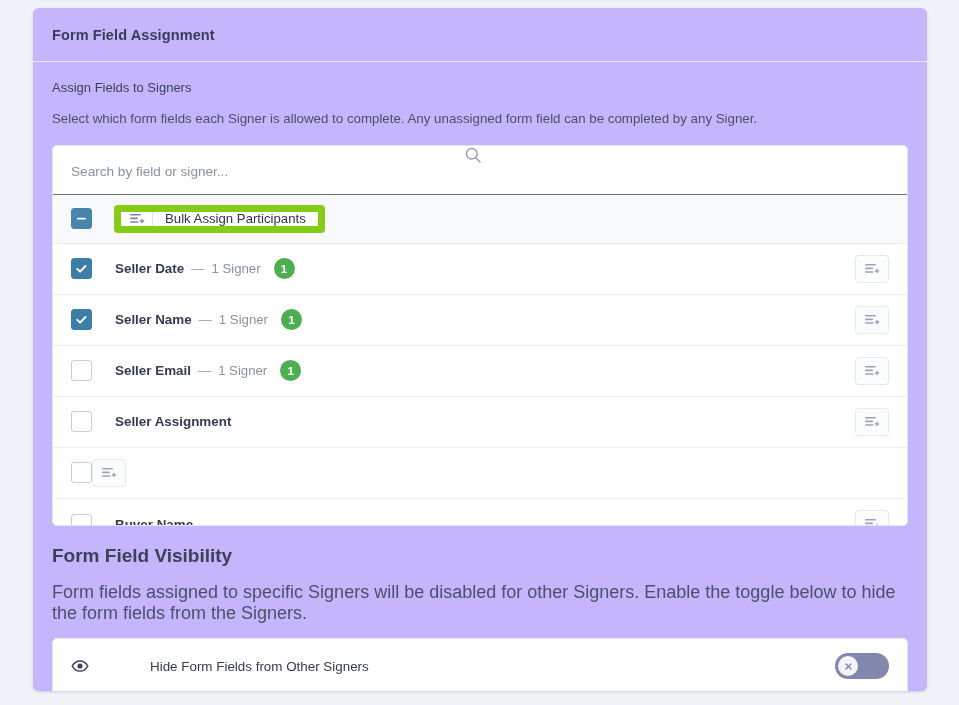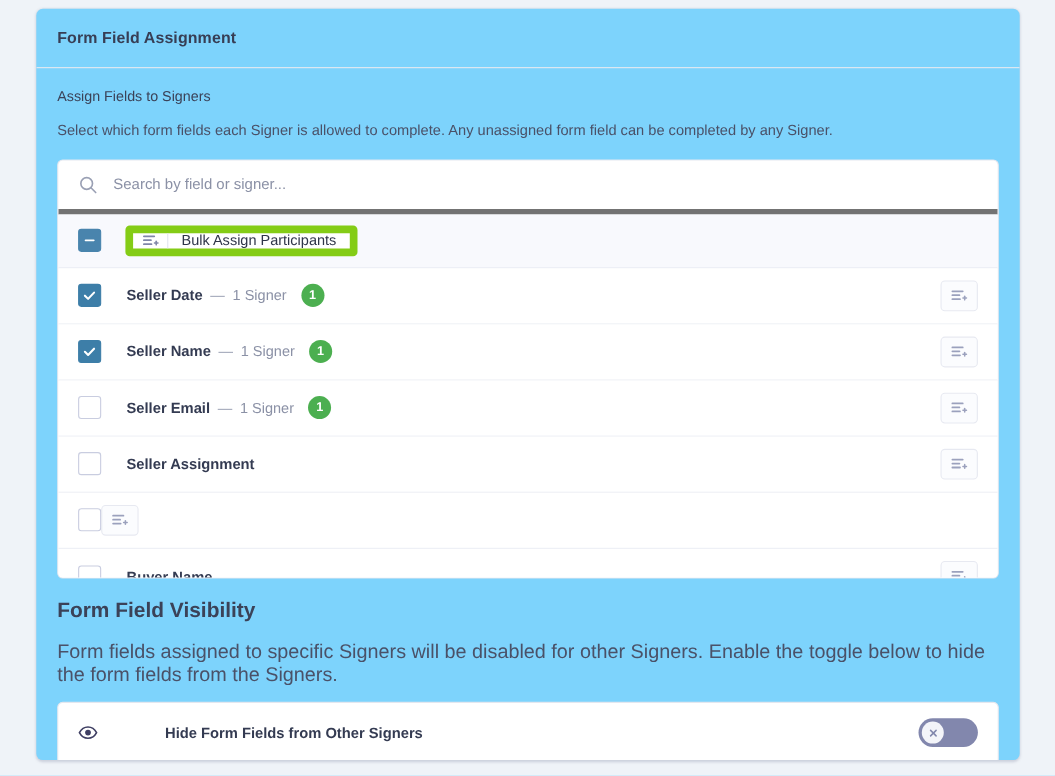--- a/index.html
+++ b/index.html
@@ -12,21 +12,21 @@
     -webkit-font-smoothing: antialiased;
   }
 
   
   .card {
     position: absolute;
     left: 33px;
     top: 8px;
     width: 894px;
     height: 683px;
-    background: #7dd3fc;
+    background: #c4b5fd;
     border-radius: 6px;
     box-shadow: 0 1px 3px rgba(30, 40, 80, 0.12), 0 1px 2px rgba(30, 40, 80, 0.06);
     overflow: hidden;
   }
 
   .card-header {
     height: 54px;
     border-bottom: 1px solid #e6e9f0;
     display: flex;
     align-items: center;
@@ -63,21 +63,22 @@
     position: relative;
     background: #fff;
   }
 
   
   .search-row {
     height: 49px;
     display: flex;
     align-items: center;
     padding: 0 18px;
-    border-bottom: 5px solid #737373;
+    border-bottom: 1px solid #737373;
+    flex-direction: column;
   }
   .search-icon { width: 18px; height: 18px; flex: 0 0 auto; margin-right: 14px; }
   .search-icon svg { display: block; }
   .search-input {
     border: 0;
     outline: none;
     font-family: "Liberation Sans", sans-serif;
     font-size: 13.6px;
     color: #3b4258;
     width: 100%;
@@ -207,21 +208,21 @@
     border-radius: 5px;
     height: 57px;
     display: flex;
     align-items: center;
     padding: 0 18px;
     background: #fff;
   }
   .eye-icon { width: 18px; height: 18px; margin-right: 17px; flex: 0 0 auto; }
   .vis-label {
     font-size: 13.4px;
-    font-weight: bold;
+    font-weight: normal;
     color: #343b52;
     flex: 1 1 auto;
     padding-left: 44px;
   }
 
   
   .toggle {
     width: 54px; height: 26px;
     border-radius: 13px;
     background: #8287ad;

